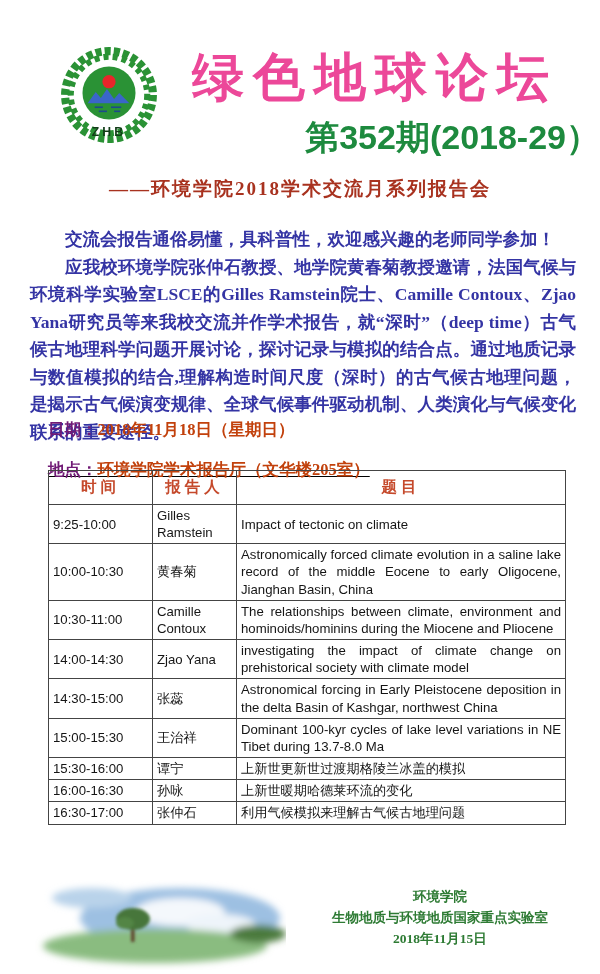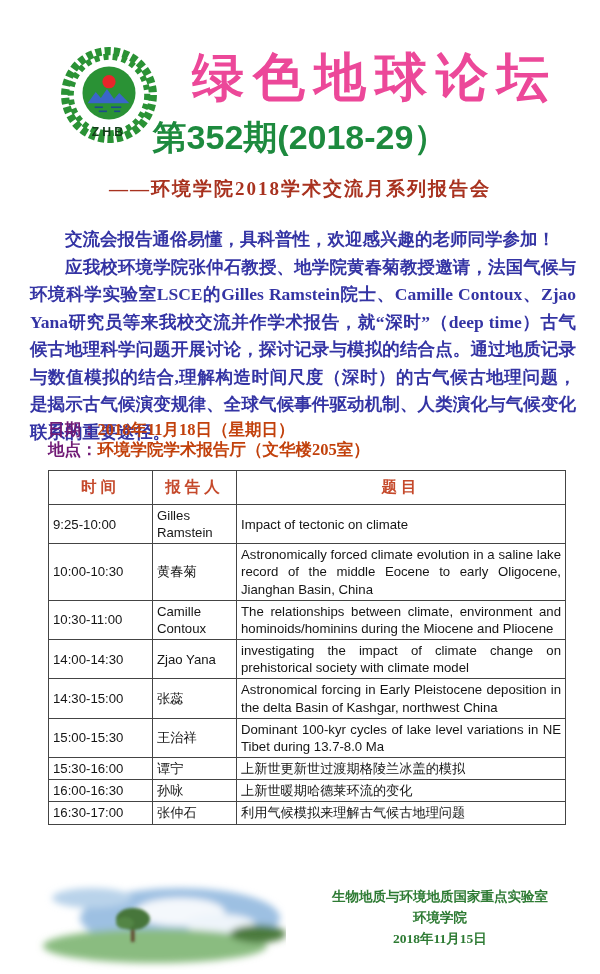--- a/index.html
+++ b/index.html
@@ -18,21 +18,21 @@
   .logo { position: absolute; left: 56px; top: 44px; width: 106px; height: 102px; }
 
   .main-title {
     position: absolute; left: 158px; top: 44px; width: 434px;
     text-align: center; white-space: nowrap;
     font-size: 52px; line-height: 68px; font-weight: bold;
     color: #ec4899; letter-spacing: 9px;
   }
   .issue {
     position: absolute; left: 0; top: 112px; width: 100%;
-    text-align: center; font-family: "Liberation Sans", sans-serif;
+    text-align: right; font-family: "Liberation Sans", sans-serif;
     font-size: 34px; line-height: 50px; font-weight: bold; color: #1d8a3e;
   }
   .series {
     position: absolute; left: 0; top: 175px; width: 100%;
     text-align: center; font-size: 19px; line-height: 28px;
     font-weight: bold; color: #a8321f; letter-spacing: 2px;
   }
 
   
   .intro {
@@ -40,21 +40,21 @@
     color: #3434a4; font-weight: bold;
     font-size: 17.5px; line-height: 27.5px; text-align: justify;
   }
   .intro p { margin: 0; text-indent: 2em; }
 
   .meta {
     position: absolute; left: 48px;
     font-size: 16.5px; font-weight: bold; line-height: 24px; white-space: nowrap;
   }
   .meta-date  { top: 418px; }
-  .meta-venue { top: 438px; }
+  .meta-venue { top: 458px; text-decoration: underline; }
   .meta .lab { color: #701a75; }
   .meta .val { color: #c2410c; }
 
   
   .sched {
     position: absolute; left: 48px; top: 470px; width: 517px;
     border-collapse: collapse; table-layout: fixed;
   }
   .sched th, .sched td { border: 1px solid #444; }
   .sched th {
@@ -198,18 +198,18 @@
       <ellipse cx="228" cy="54" rx="28" ry="9" fill="#4c7a3c"></ellipse>
     </g>
     <g filter="url(#soft2)">
       <rect x="101" y="44" width="3.5" height="18" fill="#5e452c"></rect>
       <ellipse cx="103" cy="39" rx="17" ry="11" fill="#47763a"></ellipse>
       <ellipse cx="95" cy="43" rx="9" ry="6" fill="#528544"></ellipse>
     </g>
   </svg>
 
   <div class="footer-text">
+    <div>环境学院</div>
     <div>生物地质与环境地质国家重点实验室</div>
-    <div>环境学院</div>
     <div>2018年11月15日</div>
   </div>
 
 </div>
 
 </body></html>

